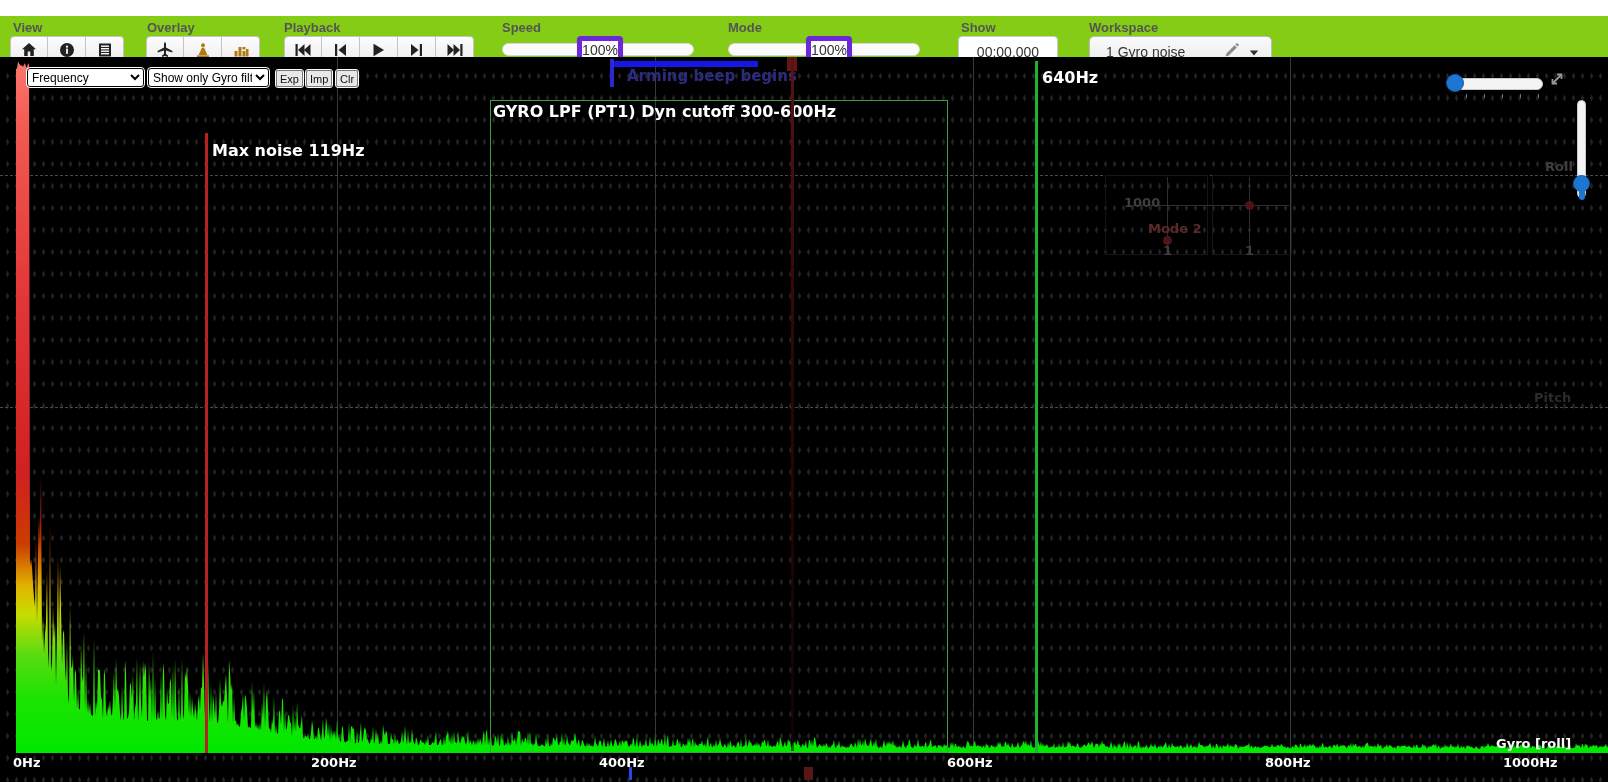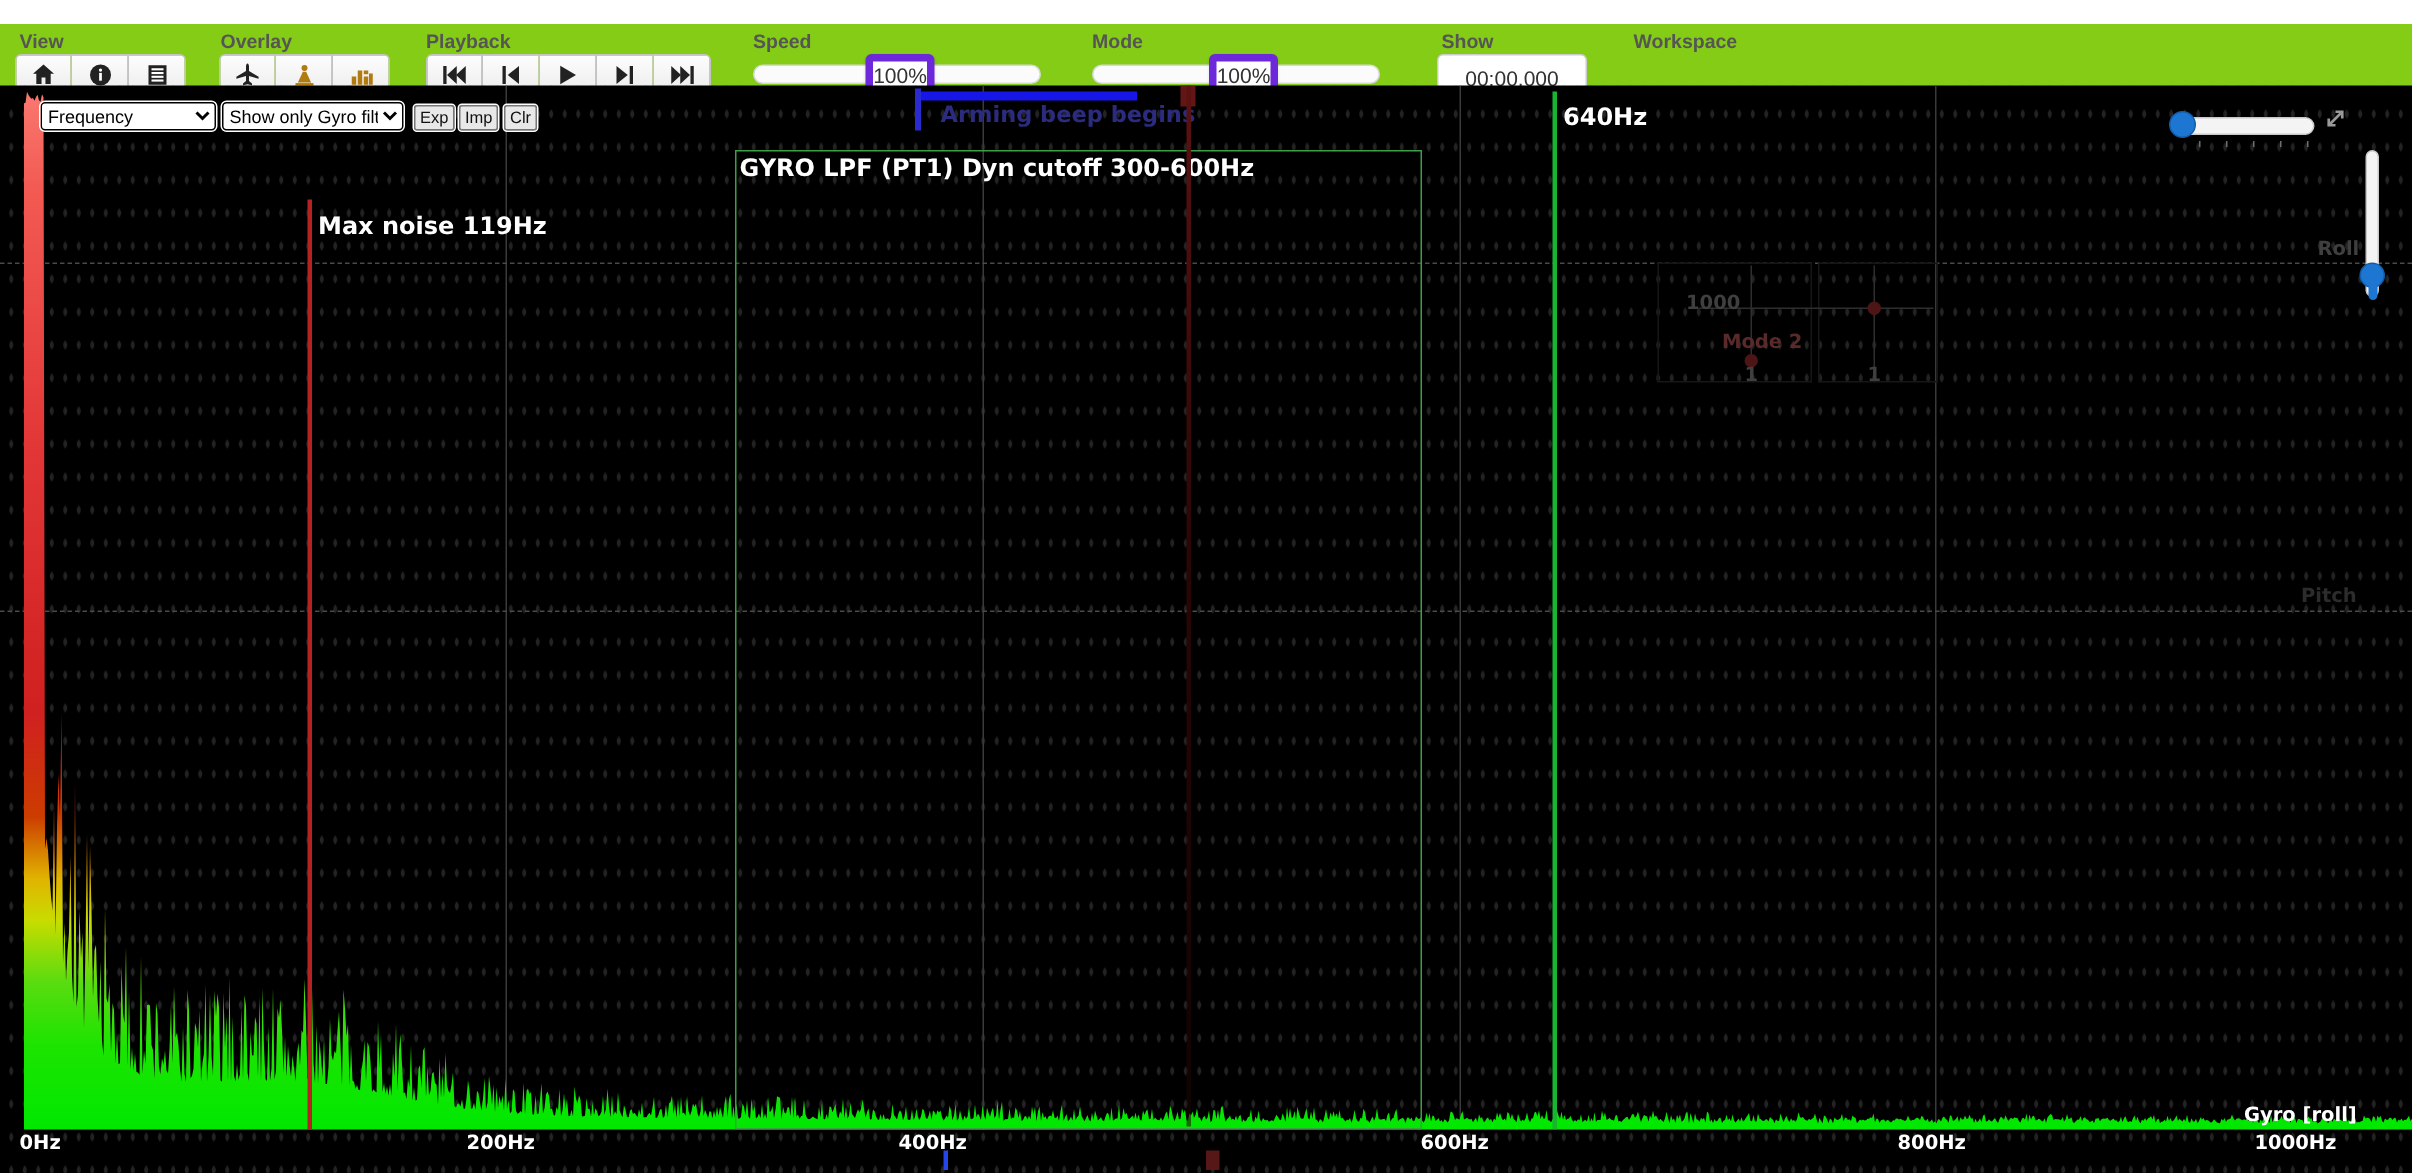--- a/index.html
+++ b/index.html
@@ -178,20 +178,29 @@
     <div class="slider-bubble" style="left:577px;top:20px">100%</div>
 
     <div class="tlabel" style="left:728px;top:4px">Mode</div>
     <div class="slider-track" style="left:728px;top:27px"></div>
     <div class="slider-bubble" style="left:806px;top:20px">100%</div>
 
     <div class="tlabel" style="left:961px;top:4px">Show</div>
     <input class="time-input" style="left: 958px; top: 20px;" value="00:00.000">
 
     <div class="tlabel" style="left:1089px;top:4px">Workspace</div>
+    <div class="workspace-btn" style="left:1089px;top:20px">
+      <span class="ws-text">1 Gyro noise</span>
+      <span style="margin-right:10px"><svg width="15" height="15" viewBox="0 0 15 15">
+            <path d="M1.5 13.5 L2.6 10.2 L10.6 2.2 L12.8 4.4 L4.8 12.4 Z M11.4 1.4 L12.3 0.5 C12.7 0.1 13.3 0.1 13.7 0.5 L14.5 1.3 C14.9 1.7 14.9 2.3 14.5 2.7 L13.6 3.6 Z" fill="#8a8a8a"></path>
+          </svg></span>
+      <span><svg width="10" height="8" viewBox="0 0 10 8">
+            <path d="M0.8 1.5 L9.2 1.5 L5 6.5 Z" fill="#333"></path>
+          </svg></span>
+    </div>
   </div>
 
   <div class="plot">
 
     <div class="vgrid" style="left:337px"></div>
     <div class="vgrid" style="left:655px"></div>
     <div class="vgrid" style="left:973px"></div>
     <div class="vgrid" style="left:1290px"></div>
     <div class="hdash" style="top:118px"></div>
     <div class="hdash" style="top:350px"></div>

